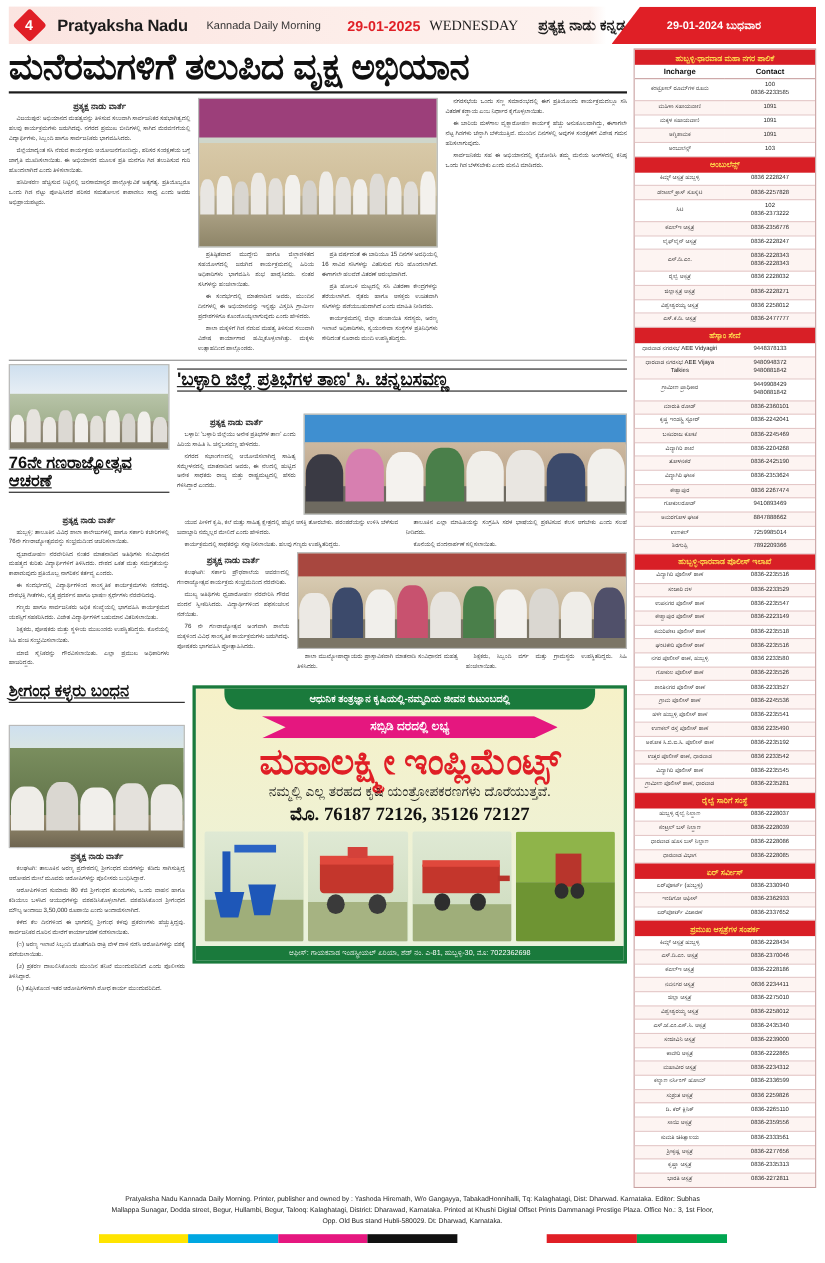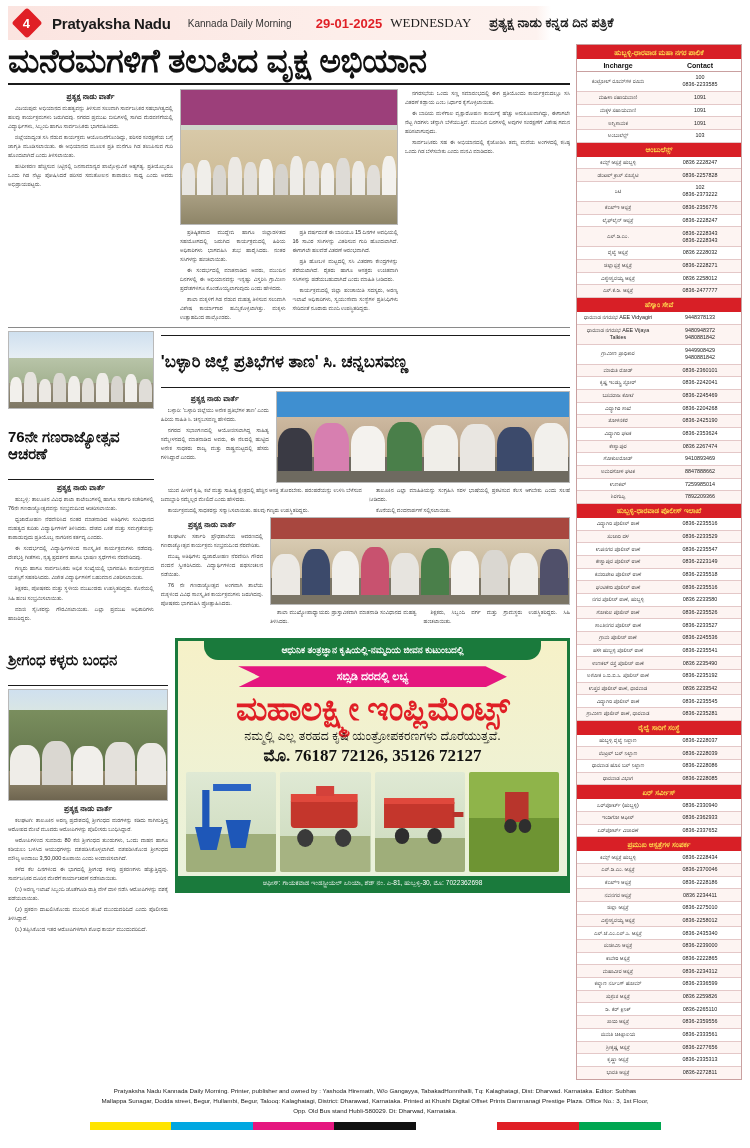--- a/index.html
+++ b/index.html
@@ -60,21 +60,21 @@
   .photo .sky { position:absolute; left:0; right:0; top:0; height:38%; background:linear-gradient(#cfe0ef,#eaf0f5); }
   .photo .ground { position:absolute; left:0; right:0; bottom:0; height:34%; background:linear-gradient(#b9ae92,#8e8568); }
   .photo .mid { position:absolute; left:0; right:0; top:30%; height:40%; background:linear-gradient(#d8c9a8,#cdbb96); }
   .photo .crowd { position:absolute; left:0; right:0; bottom:22%; height:40%; display:flex; align-items:flex-end; }
   .photo .crowd i { flex:1 1 0; margin:0 1px; border-radius:40% 40% 0 0; display:block; }
   .photo .stage { position:absolute; left:0; right:0; top:0; height:26%; background:#9c3f7a; }
 
   .sec-head {
     font-size:15px; font-weight:bold; color:#111; line-height:1.12;
     border-top:1.6px solid #1b1b1b; border-bottom:1.6px solid #1b1b1b;
-    padding:16px 0; margin:4px 0 3px;
+    padding:0 0; margin:4px 0 20px;text-decoration:underline;
   }
   .sec-head.big { font-size:16.5px; }
   .sec-head.left { border-top:none; border-bottom:1.6px solid #1b1b1b; }
 
   
   .dir-title {
     background:#d81f26; color:#ffd84d; font-size:7.2px; font-weight:bold;
     text-align:center; padding:2.5px 2px; line-height:1.25;
   }
   .dir-table { width:100%; border-collapse:collapse; table-layout:fixed; }
@@ -122,20 +122,21 @@
 
   <div class="masthead">
     <div class="logo-badge">
       <span>4</span>
     </div>
     <div class="mast-title">Pratyaksha Nadu</div>
     <div class="mast-sub">Kannada Daily Morning</div>
     <div class="mast-date">29-01-2025</div>
     <div class="mast-day">WEDNESDAY</div>
     <div class="mast-kan">ಪ್ರತ್ಯಕ್ಷ ನಾಡು ಕನ್ನಡ ದಿನ ಪತ್ರಿಕೆ</div>
+    <div class="mast-right">29-01-2024 ಬುಧವಾರ</div>
   </div>
 
   <div class="body-grid">
 
     <div class="main-col">
 
       <div>
         <div class="headline">ಮನೆರಮಗಳಿಗೆ ತಲುಪಿದ ವೃಕ್ಷ ಅಭಿಯಾನ</div>
 
         <div class="cols" style="margin-top:4px;">

